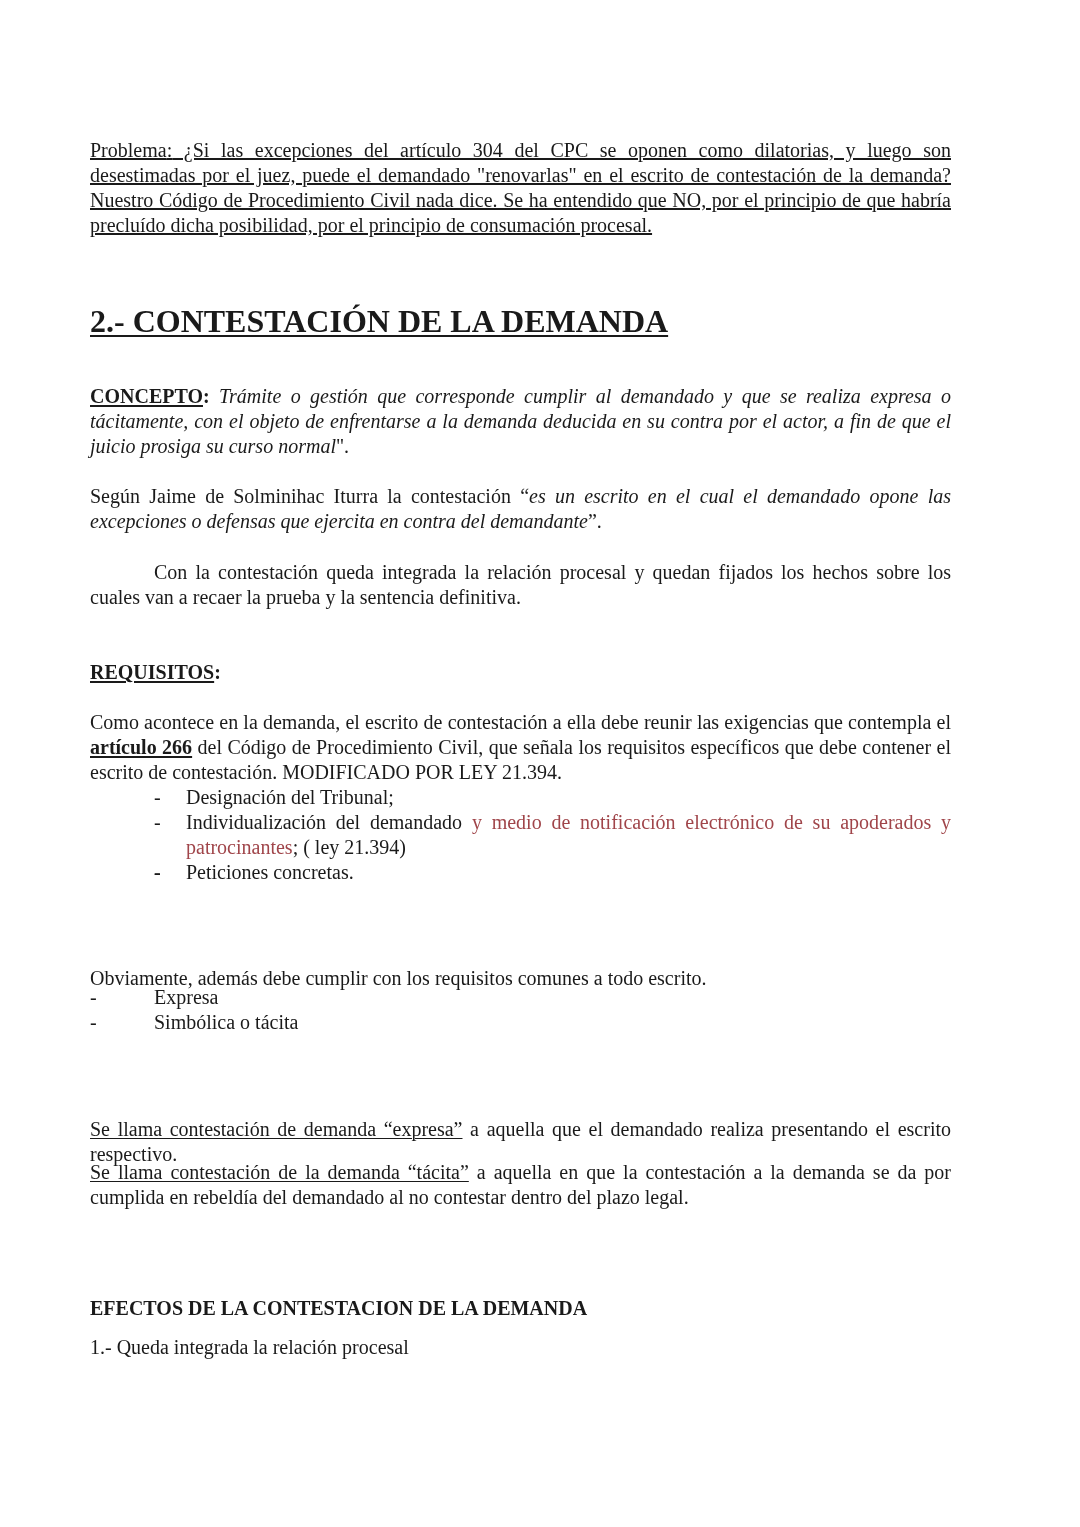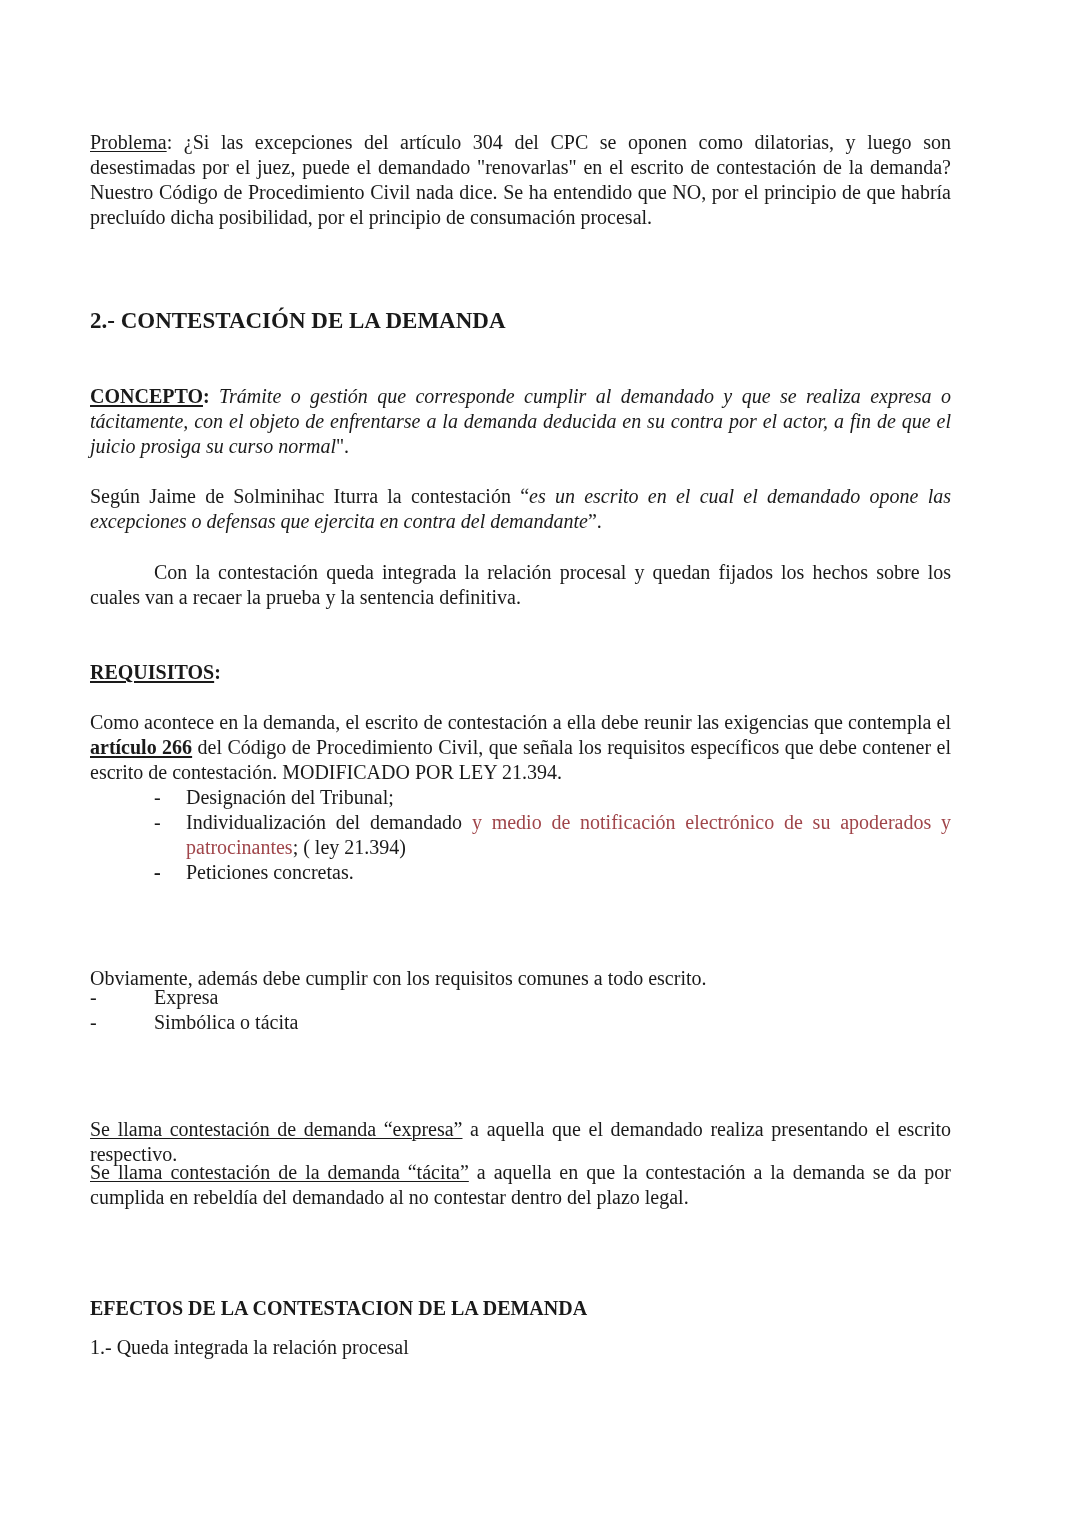--- a/index.html
+++ b/index.html
@@ -28,23 +28,24 @@
       left: 0;
       width: 861px;
     }
     .justify { text-align: justify; text-align-last: left; }
     .u { text-decoration: underline; text-underline-offset: 2px; text-decoration-thickness: 1px; }
     .b { font-weight: bold; }
     .i { font-style: italic; }
     .ub { font-weight: bold; text-decoration: underline; text-decoration-thickness: 2px; text-underline-offset: 2px; margin-top: 41px; }
     .red { color: #a0454a; }
     .h2 {
-      font-size: 23px;
+      font-size: 32px;
       line-height: 30px;
       font-weight: bold;
+      text-decoration: underline;
       text-decoration-thickness: 2px;
       text-underline-offset: 3px;
     }
     .h3 {
       font-weight: bold;
       text-decoration-thickness: 2px;
       text-underline-offset: 3px;
       margin-top: 10px;
     }
     .indent { text-indent: 64px; }
@@ -75,21 +76,21 @@
       position: absolute;
       left: 0;
       top: 0;
     }
   </style>
 </head>
 <body>
 
 <div class="page">
 
-  <div class="block justify" style="top:0px;">
+  <div class="block justify" style="top:8px;text-decoration:underline;">
     <span class="u">Problema</span><span>:</span><span> ¿Si las excepciones del artículo 304 del CPC se oponen como dilatorias, y luego son desestimadas por el juez, puede el demandado "renovarlas" en el escrito de contestación de la demanda? Nuestro Código de Procedimiento Civil nada dice. Se ha entendido que NO, por el principio de que habría precluído dicha posibilidad, por el principio de consumación procesal.</span>
   </div>
 
   <div class="block h2" style="top:176px;">2.- CONTESTACIÓN DE LA DEMANDA</div>
 
   <div class="block justify" style="top:254px;">
     <span class="ub">CONCEPTO</span><span class="b">:</span><span class="i"> Trámite o gestión que corresponde cumplir al demandado y que se realiza expresa o tácitamente, con el objeto de enfrentarse a la demanda deducida en su contra por el actor, a fin de que el juicio prosiga su curso normal</span><span>".</span>
   </div>
 
   <div class="block justify" style="top:354px;">

